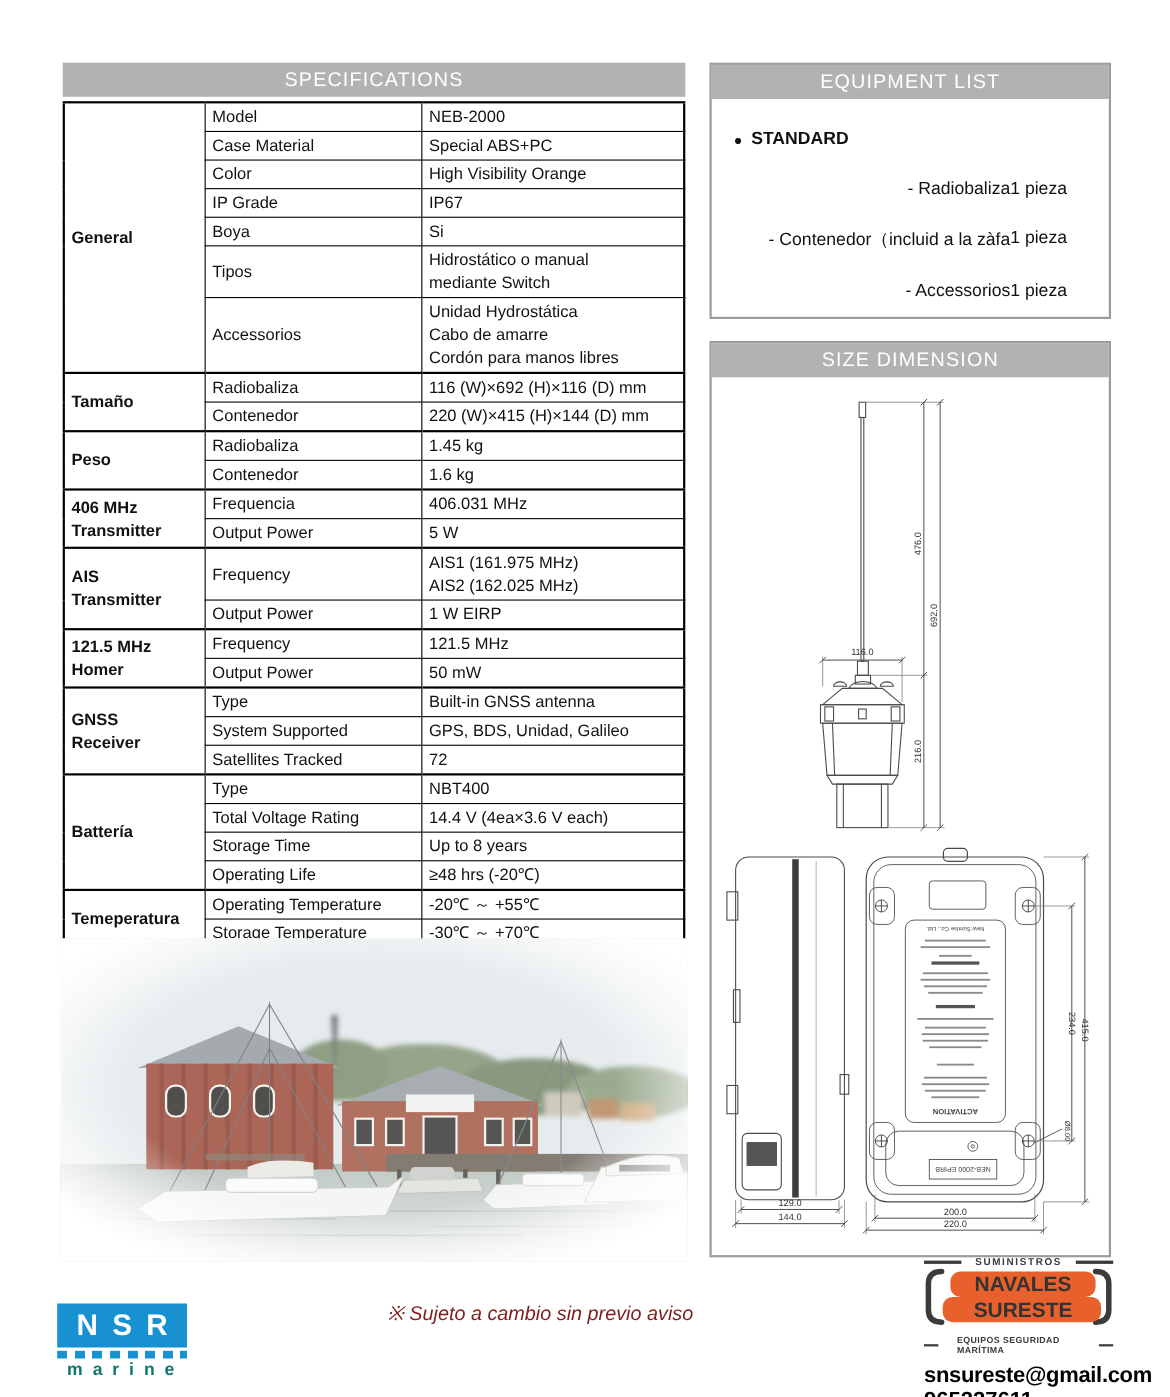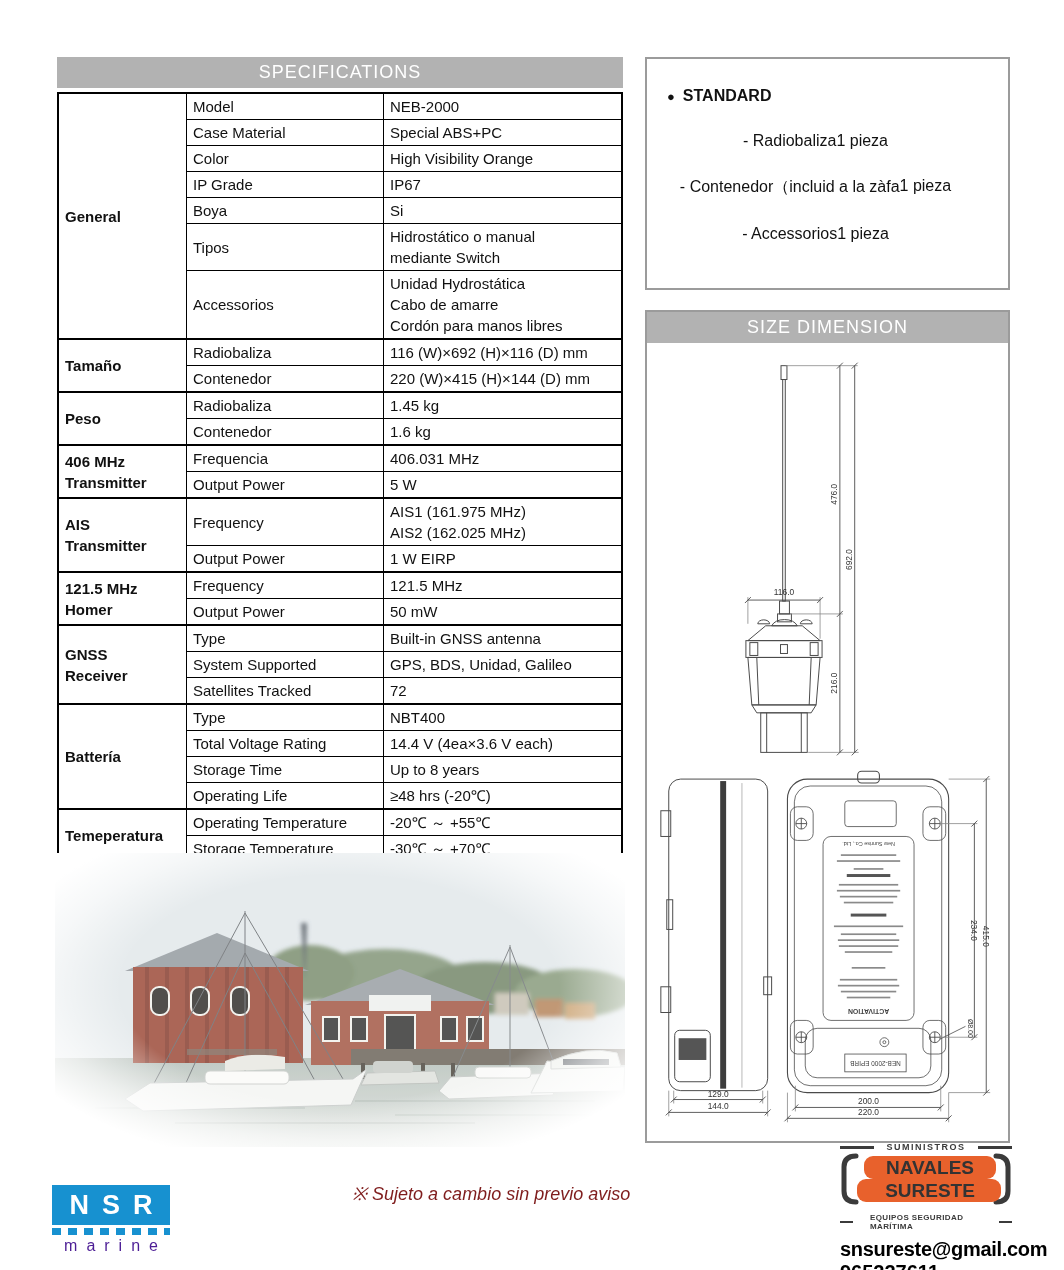--- a/index.html
+++ b/index.html
@@ -16,32 +16,32 @@
   .spec td.c1{font-weight:bold;width:115px}
   .spec td.c2{width:184px}
   .spec tr.sec-start td{border-top:2px solid #000}
   
   .panel{position:absolute;left:645px;width:365px;border:2px solid #9b9b9b;box-sizing:border-box}
   .equip{top:57px;height:233px}
   .sized{top:310px;height:833px}
   .equip-body{padding:20px 16px 0 14px;font-size:16px}
   .std-line{font-weight:bold;font-size:16px;margin:8px 0 0 6px;display:flex;align-items:center;gap:8px}
   .std-line .dot{font-size:13px}
-  .eq-item{display:flex;justify-content:center;margin-top:27px;padding:0 22px 0 0}
+  .eq-item{display:flex;justify-content:flex-end;margin-top:27px;padding:0 22px 0 0}
   .drawing{position:absolute;left:0;top:31px}
   
   .photo{position:absolute;left:55px;top:853px;width:570px;height:294px}
   
   .nsr{position:absolute;left:52px;top:1185px;width:118px}
   .nsr-box{background:#1791d0;height:40px;color:#fff;font-weight:bold;font-size:27px;
            text-align:center;line-height:40px;letter-spacing:13px;padding-left:13px;box-sizing:border-box}
   .nsr-dash{height:7px;margin-top:3px;
             background:repeating-linear-gradient(90deg,#1791d0 0 9px,transparent 9px 16px)}
-  .nsr-marine{color:#4c1d95;font-weight:normal;font-size:16px;letter-spacing:9px;
-              text-align:center;padding-left:9px;margin-top:2px}
+  .nsr-marine{color:#0f766e;font-weight:bold;font-size:16px;letter-spacing:9px;
+              text-align:left;padding-left:9px;margin-top:2px}
   .notice{position:absolute;left:352px;top:1181px;font-style:italic;font-size:18px;color:#7f1d1d}
   .supplier{position:absolute;left:840px;top:1142px;width:200px}
   .sup-top{display:flex;align-items:center;gap:6px;width:172px;justify-content:space-between;
            color:#3b3b3b;font-weight:bold;font-size:9px;letter-spacing:1.5px}
   .hline{flex:1;height:3px;background:#3b3b3b;max-width:34px}
   .sup-tag{display:flex;align-items:center;gap:17px;width:172px;justify-content:center;
            color:#3b3b3b;font-weight:bold;font-size:8px;letter-spacing:.4px;margin-top:3px}
   .hline2{width:16px;height:2px;background:#3b3b3b}
   .sup-email{font-weight:bold;font-size:20px;color:#000;margin-top:7px;letter-spacing:-.3px}
   .sup-phone{font-weight:bold;font-size:20px;color:#000}
@@ -173,20 +173,21 @@
         </tr>
         <tr>
           <td class="c2">Storage Temperature</td>
           <td>-30℃ ～ +70℃</td>
         </tr>
       </tbody>
   </table>
 </div>
 
 <div class="panel equip">
+  <div class="bar">EQUIPMENT LIST</div>
   <div class="equip-body">
     <div class="std-line">
       <span class="dot">●</span>
       <span>STANDARD</span>
     </div>
     <div id="equip-items">
         <div class="eq-item">
           <span>- Radiobaliza</span>
           <span>1 pieza</span>
         </div>

